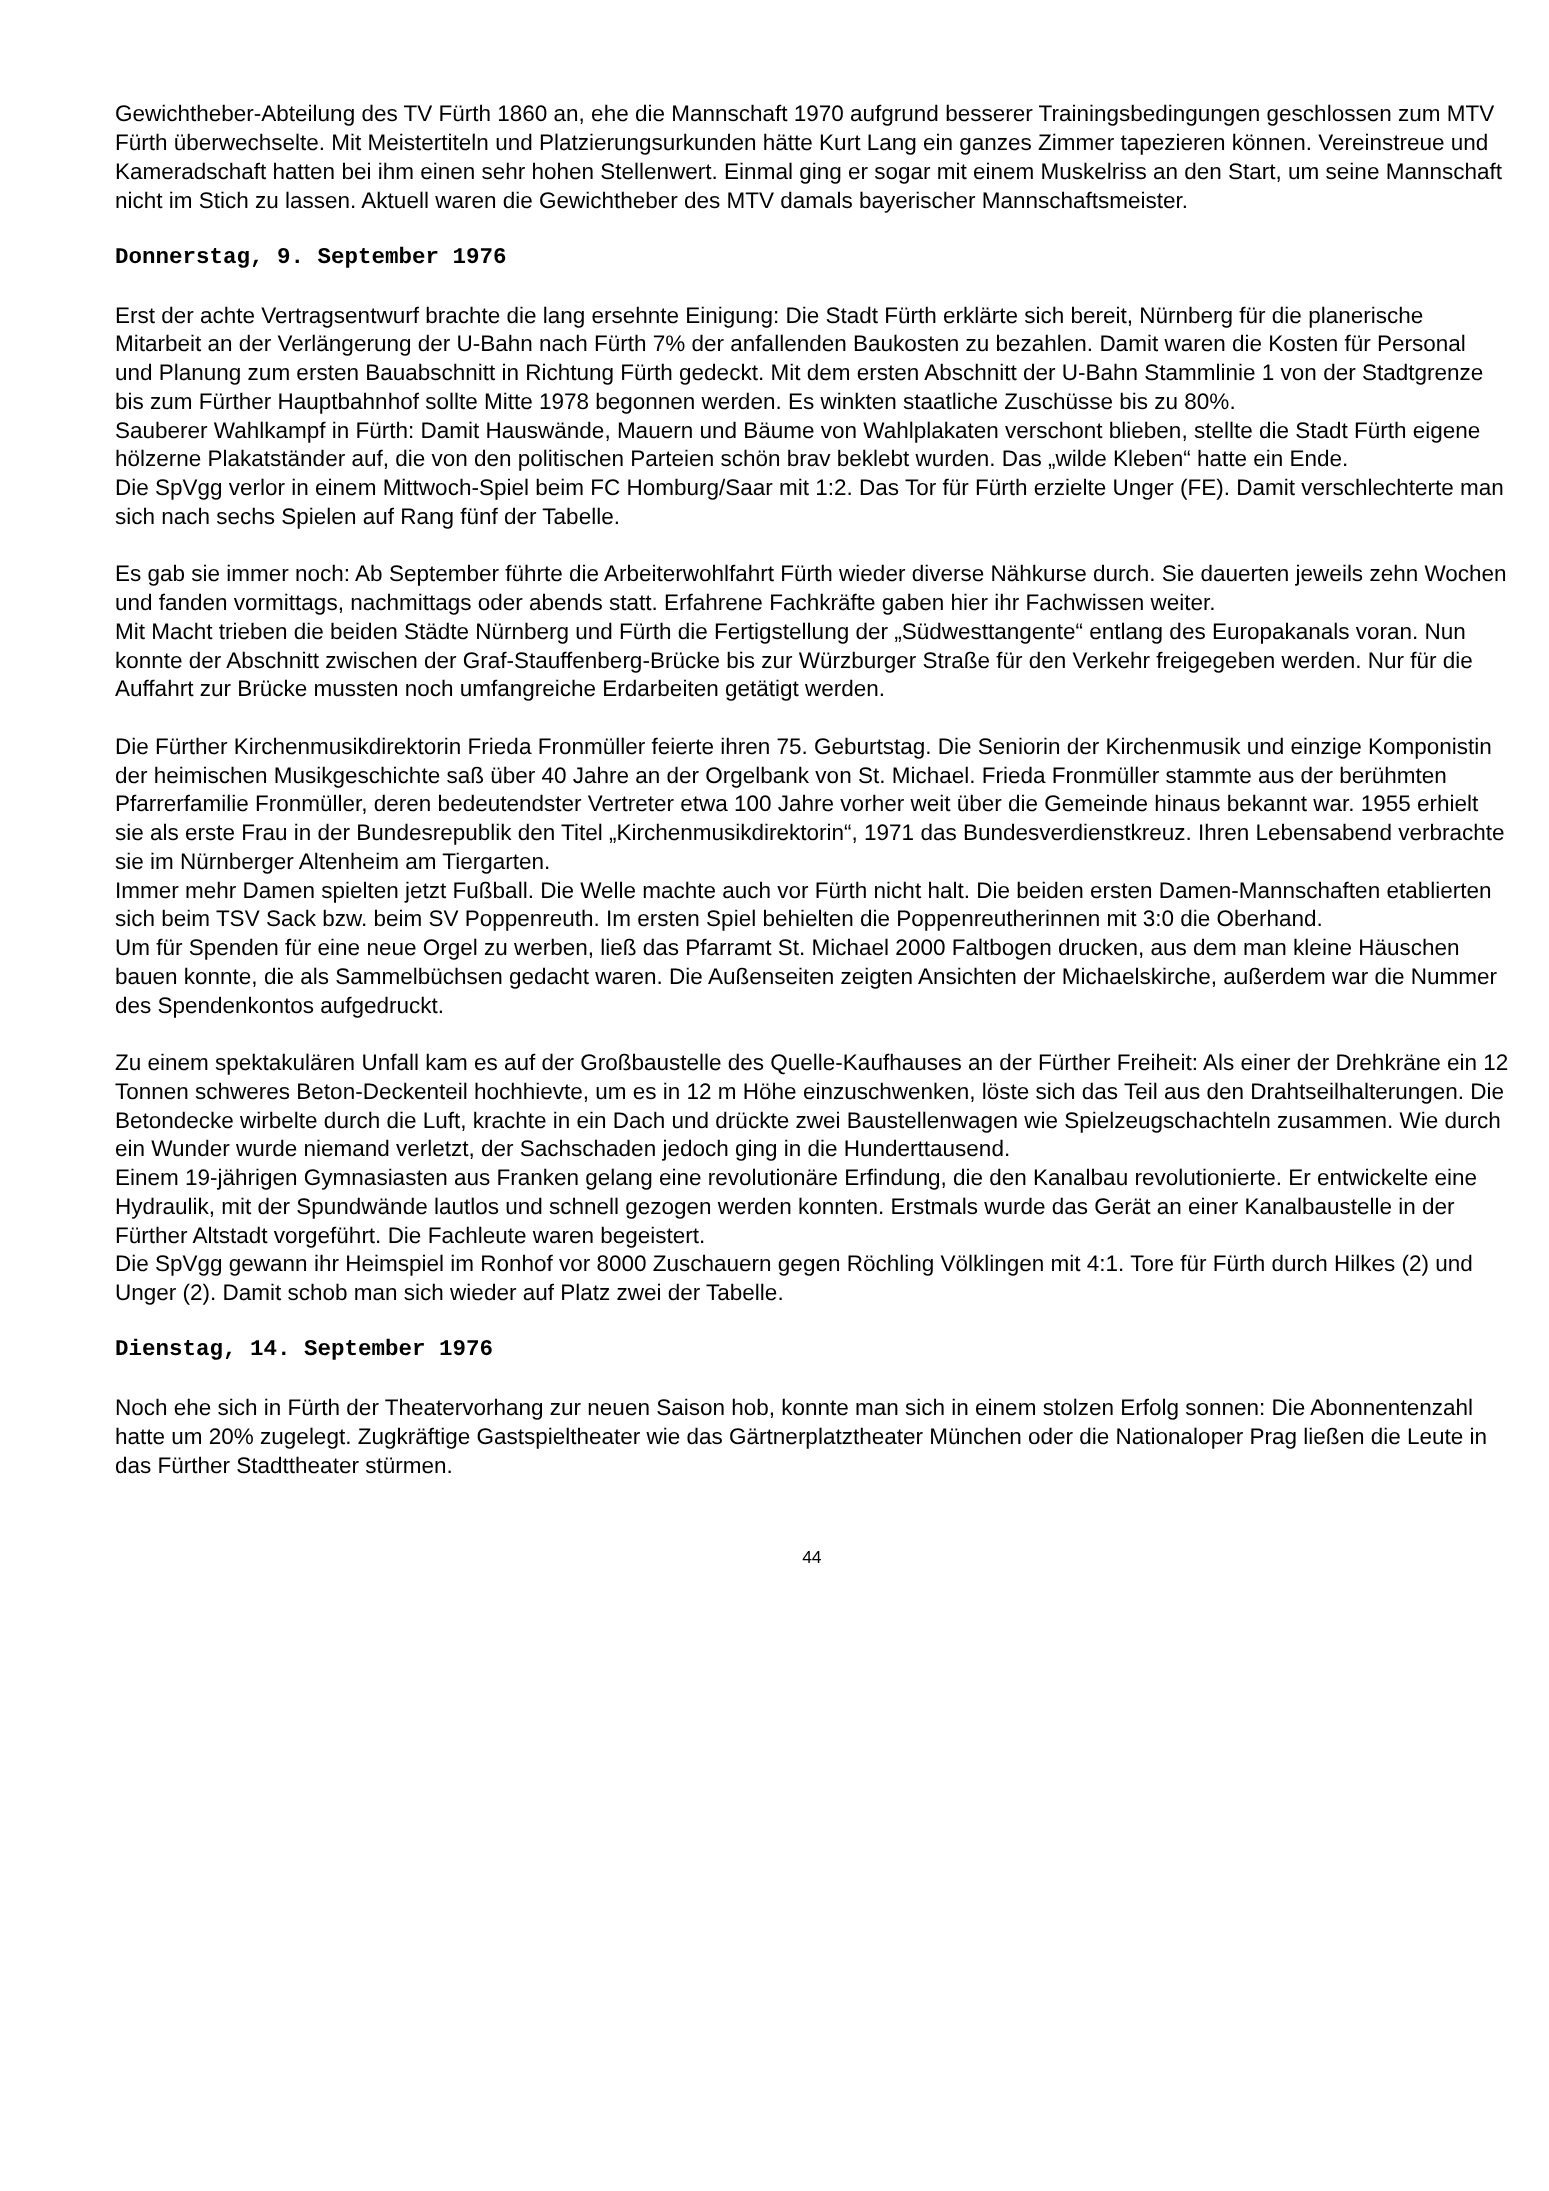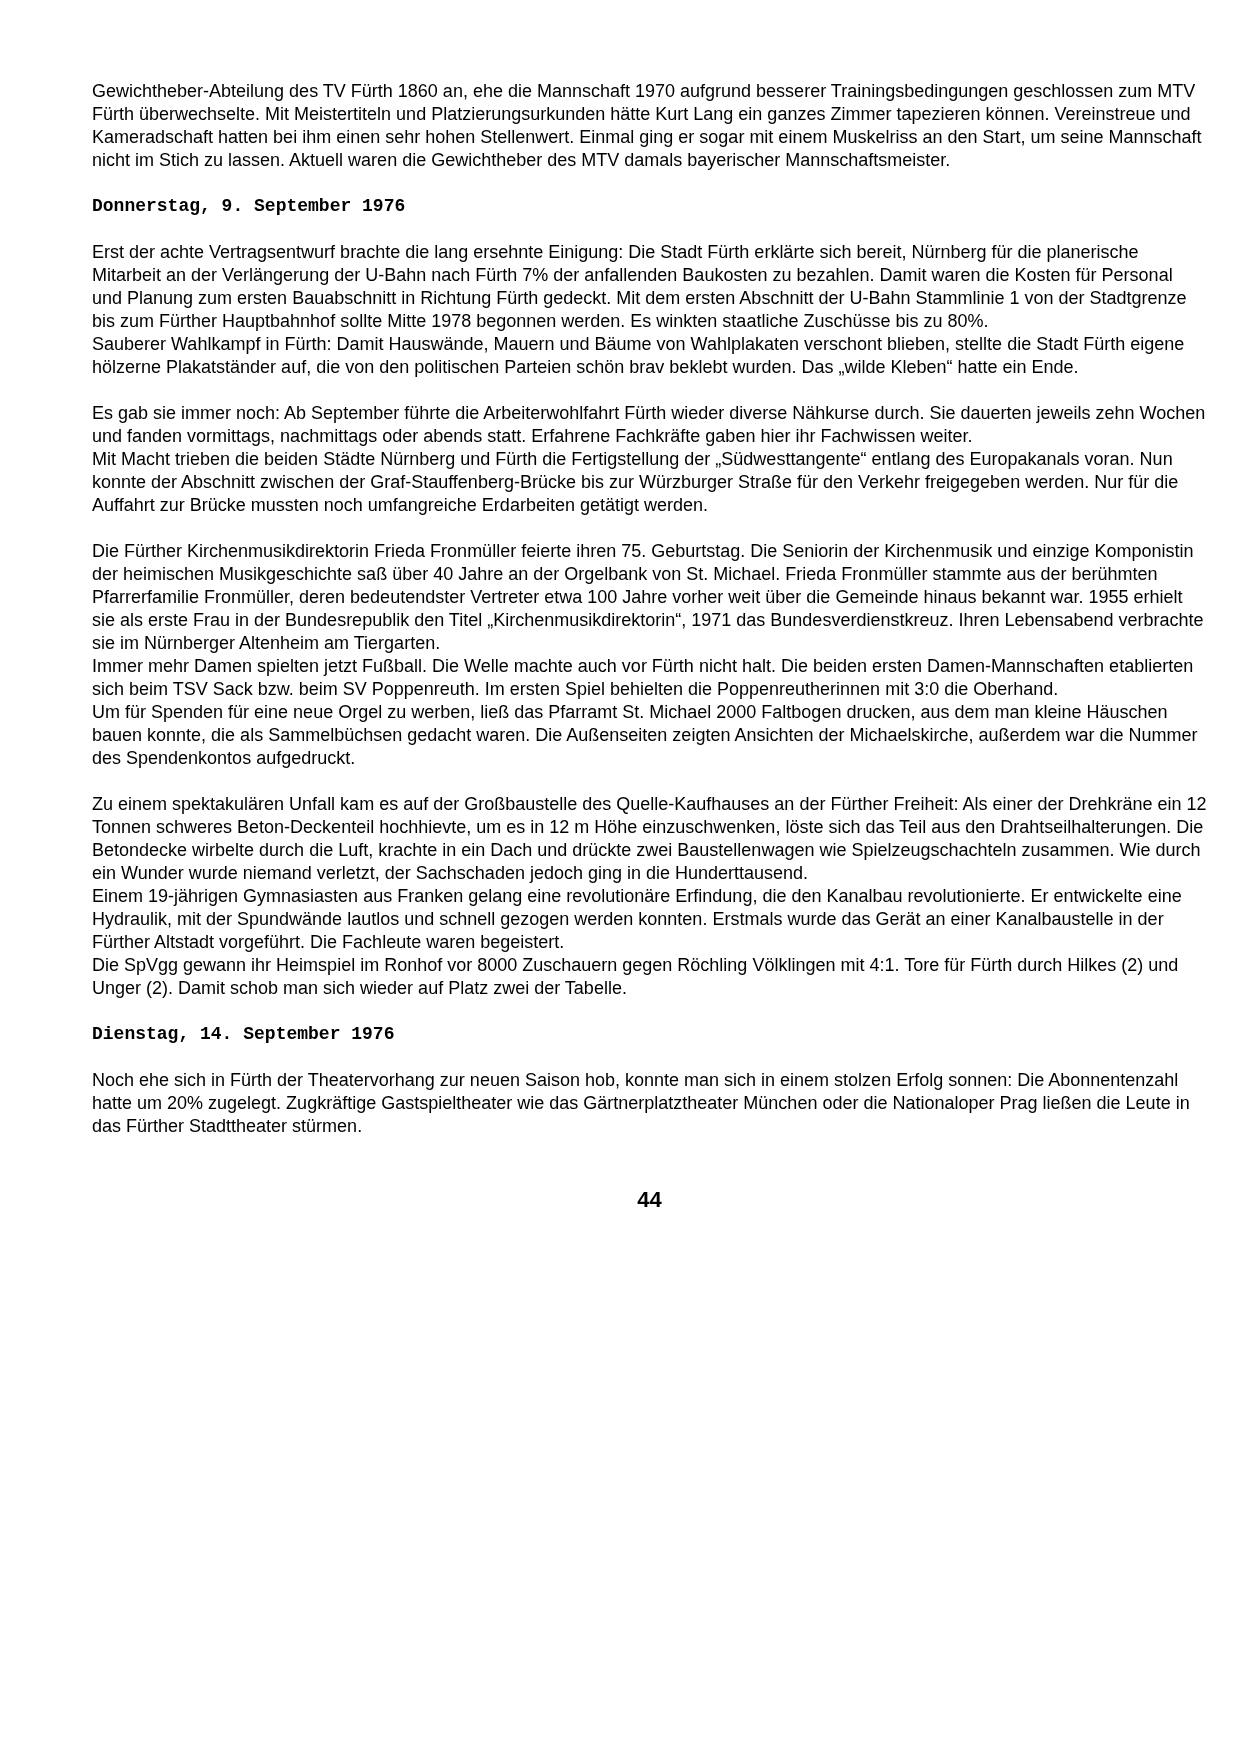--- a/index.html
+++ b/index.html
@@ -28,38 +28,38 @@
   }
   .para {
     margin: 0 0 23px 0;
   }
   .para-item {
     display: block;
   }
   .page-number {
     text-align: center;
     margin-top: 50px;
-    font-size: 22px;
-    font-weight: bold;
+    font-size: 14px;
   }
 </style>
 </head>
 <body>
 
 <div class="page">
 
   <div class="para">
     <span class="para-item">Gewichtheber-Abteilung des TV Fürth 1860 an, ehe die Mannschaft 1970 aufgrund besserer Trainingsbedingungen geschlossen zum MTV Fürth überwechselte. Mit Meistertiteln und Platzierungsurkunden hätte Kurt Lang ein ganzes Zimmer tapezieren können. Vereinstreue und Kameradschaft hatten bei ihm einen sehr hohen Stellenwert. Einmal ging er sogar mit einem Muskelriss an den Start, um seine Mannschaft nicht im Stich zu lassen. Aktuell waren die Gewichtheber des MTV damals bayerischer Mannschaftsmeister.</span>
   </div>
 
   <h2 class="heading">Donnerstag, 9. September 1976</h2>
 
   <div class="para">
     <span class="para-item">Erst der achte Vertragsentwurf brachte die lang ersehnte Einigung: Die Stadt Fürth erklärte sich bereit, Nürnberg für die planerische Mitarbeit an der Verlängerung der U-Bahn nach Fürth 7% der anfallenden Baukosten zu bezahlen. Damit waren die Kosten für Personal und Planung zum ersten Bauabschnitt in Richtung Fürth gedeckt. Mit dem ersten Abschnitt der U-Bahn Stammlinie 1 von der Stadtgrenze bis zum Fürther Hauptbahnhof sollte Mitte 1978 begonnen werden. Es winkten staatliche Zuschüsse bis zu 80%.</span>
     <span class="para-item">Sauberer Wahlkampf in Fürth: Damit Hauswände, Mauern und Bäume von Wahlplakaten verschont blieben, stellte die Stadt Fürth eigene hölzerne Plakatständer auf, die von den politischen Parteien schön brav beklebt wurden. Das „wilde Kleben“ hatte ein Ende.</span>
+    <span class="para-item">Die SpVgg verlor in einem Mittwoch-Spiel beim FC Homburg/Saar mit 1:2. Das Tor für Fürth erzielte Unger (FE). Damit verschlechterte man sich nach sechs Spielen auf Rang fünf der Tabelle.</span>
   </div>
 
 
   <div class="para">
     <span class="para-item">Es gab sie immer noch: Ab September führte die Arbeiterwohlfahrt Fürth wieder diverse Nähkurse durch. Sie dauerten jeweils zehn Wochen und fanden vormittags, nachmittags oder abends statt. Erfahrene Fachkräfte gaben hier ihr Fachwissen weiter.</span>
     <span class="para-item">Mit Macht trieben die beiden Städte Nürnberg und Fürth die Fertigstellung der „Südwesttangente“ entlang des Europakanals voran. Nun konnte der Abschnitt zwischen der Graf-Stauffenberg-Brücke bis zur Würzburger Straße für den Verkehr freigegeben werden. Nur für die Auffahrt zur Brücke mussten noch umfangreiche Erdarbeiten getätigt werden.</span>
   </div>
 
 
   <div class="para">

